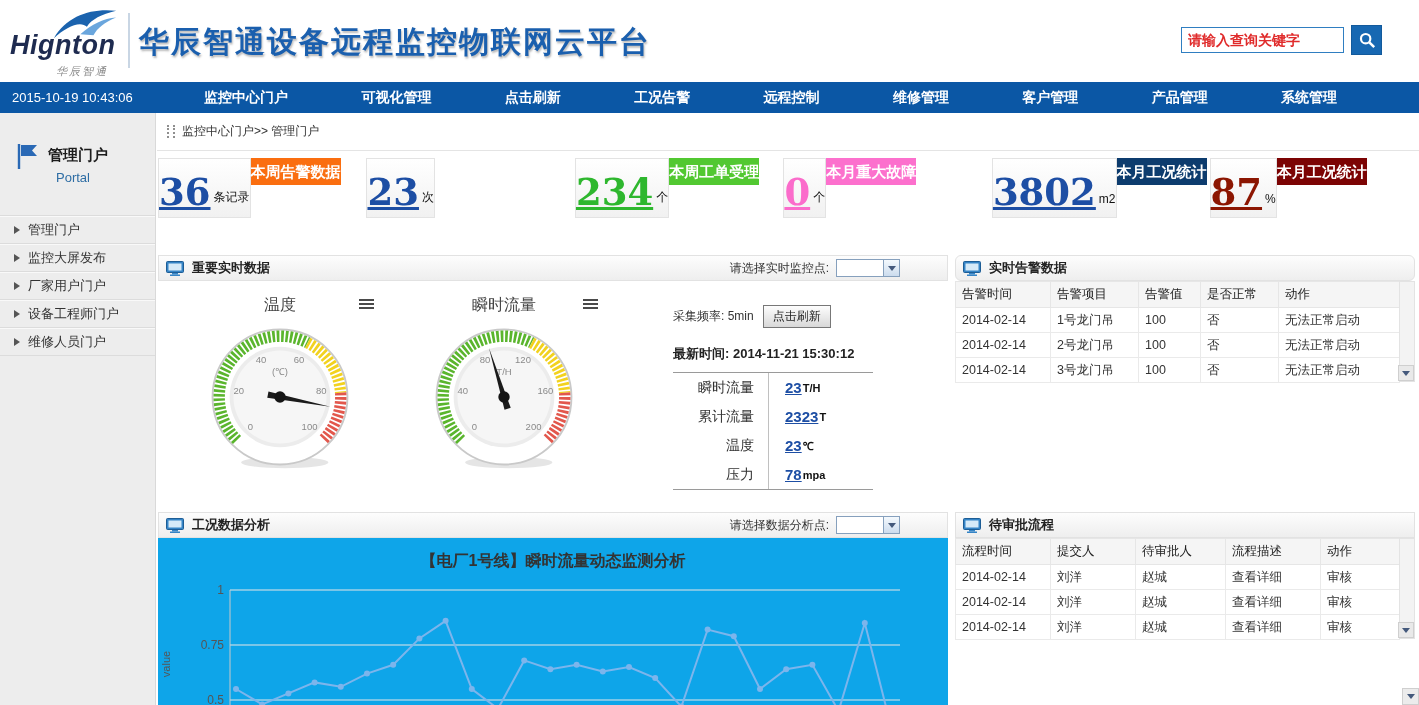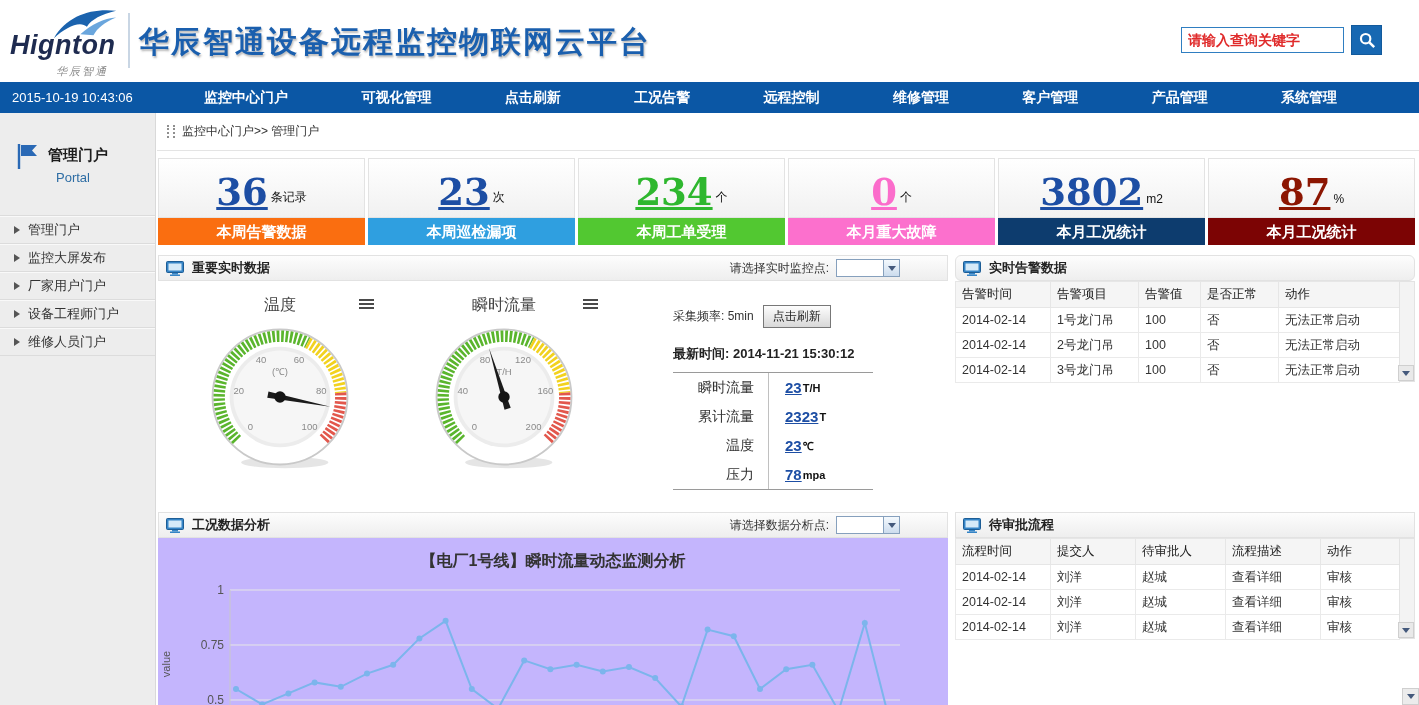--- a/index.html
+++ b/index.html
@@ -28,21 +28,21 @@
   .portal-title{position:absolute;left:48px;top:33px;font-size:15px;font-weight:bold;color:#1c1c1c;}
   .portal-sub{position:absolute;left:56px;top:57px;font-size:13px;color:#2e6da4;}
   .side-item{height:28px;border-bottom:1px solid #dcdcdc;border-top:1px solid #f9f9f9;padding-left:14px;font-size:13px;color:#333;cursor:pointer;display:flex;align-items:center;gap:8px;white-space:nowrap;}
   .tri-r{width:0;height:0;border-top:4px solid transparent;border-bottom:4px solid transparent;border-left:6px solid #555;flex:none;}
   
   .breadcrumb{position:absolute;left:157px;top:113px;width:1262px;height:38px;background:#fff;border-bottom:1px solid #e4e4e4;display:flex;align-items:center;padding-left:10px;gap:7px;}
   .bc-dots{width:8px;height:13px;border-left:2px dotted #8f8f8f;border-right:2px dotted #8f8f8f;}
   .bc-text{font-size:12px;color:#333;}
   
   .stats{position:absolute;left:158px;top:158px;width:1257px;height:88px;display:flex;gap:3px;}
-  .stat-card{flex:1;display:flex;flex-direction:column;}
+  .stat-card{flex:1;display:flex;flex-direction:row;}
   .stat-num{height:60px;background:linear-gradient(#ffffff,#f1f1f1);border:1px solid #e3e3e3;display:flex;align-items:flex-end;justify-content:center;padding-bottom:4px;}
   .stat-value{font-family:"DejaVu Serif",serif;font-size:37px;line-height:42px;font-weight:bold;text-decoration:underline;}
   .stat-unit{font-size:12px;color:#111;margin-left:3px;padding-bottom:7px;}
   .stat-bar{height:27px;line-height:27px;text-align:center;color:#fff;font-size:15px;font-weight:bold;cursor:pointer;white-space:nowrap;}
   
   .sec-head{position:absolute;height:26px;background:linear-gradient(#fdfdfd,#eeeeee);border:1px solid #e2e2e2;display:flex;align-items:center;padding:0 7px;gap:8px;}
   .sec-title{font-size:13px;font-weight:bold;color:#222;white-space:nowrap;}
   .sec-right{margin-left:auto;display:flex;align-items:center;gap:7px;margin-right:40px;}
   .sec-label{font-size:12px;color:#333;}
   .mon-svg{width:18px;height:15px;flex:none;}
@@ -81,21 +81,21 @@
   
   .tbl-wrap{position:absolute;width:460px;height:101px;}
   #alarm-tbl{left:955px;top:281px;}
   #approval-tbl{left:955px;top:538px;}
   .dtable{border-collapse:collapse;width:444px;table-layout:fixed;font-size:12.5px;}
   .dtable th{height:26px;background:#f5f5f5;border:1px solid #e6e6e6;font-weight:normal;color:#222;text-align:left;padding-left:6px;overflow:hidden;white-space:nowrap;}
   .dtable td{height:25px;border:1px solid #eaeaea;color:#333;text-align:left;padding-left:6px;background:#fff;overflow:hidden;white-space:nowrap;}
   .tbl-scroll{position:absolute;right:0;top:0;bottom:0;width:16px;background:#f3f3f3;border:1px solid #e3e3e3;}
   .scroll-down{position:absolute;right:0;bottom:0;width:16px;height:16px;background:#e9e9e9;border:1px solid #cfcfcf;display:flex;align-items:center;justify-content:center;cursor:pointer;}
   
-  .analysis-area{position:absolute;left:158px;top:538px;width:790px;height:167px;background:#c4b5fd;overflow:hidden;}
+  .analysis-area{position:absolute;left:158px;top:538px;width:790px;height:167px;background:#0ea5e9;overflow:hidden;}
   .chart-title{margin-top:13px;text-align:center;font-size:16px;font-weight:bold;color:#333;}
   .flow-chart{position:absolute;left:0;top:36px;width:790px;height:131px;}
   .grid{stroke:#e6e6e6;stroke-width:1;}
   .axisline{stroke:#c9c9c9;stroke-width:1;}
   .tick{font-size:12px;fill:#555;font-family:"Liberation Sans",sans-serif;}
   .ylab{font-size:11px;fill:#555;}
   
   .page-scroll-down{position:absolute;left:1402px;top:688px;width:17px;height:17px;background:#ececec;border:1px solid #cfcfcf;display:flex;align-items:center;justify-content:center;cursor:pointer;}
 </style>
 </head>
@@ -178,21 +178,20 @@
       <span class="stat-value" style="color: rgb(29, 78, 164);">36</span>
       <span class="stat-unit">条记录</span>
     </div>
     <div class="stat-bar" style="background-color: rgb(250, 110, 16);">本周告警数据</div>
   </div>
   <div class="stat-card">
     <div class="stat-num">
       <span class="stat-value" style="color: rgb(29, 78, 164);">23</span>
       <span class="stat-unit">次</span>
     </div>
-    <div class="stat-bar" style="background-color: rgb(47, 159, 224);">本周巡检漏项</div>
   </div>
   <div class="stat-card">
     <div class="stat-num">
       <span class="stat-value" style="color: rgb(46, 183, 46);">234</span>
       <span class="stat-unit">个</span>
     </div>
     <div class="stat-bar" style="background-color: rgb(82, 200, 49);">本周工单受理</div>
   </div>
   <div class="stat-card">
     <div class="stat-num">

